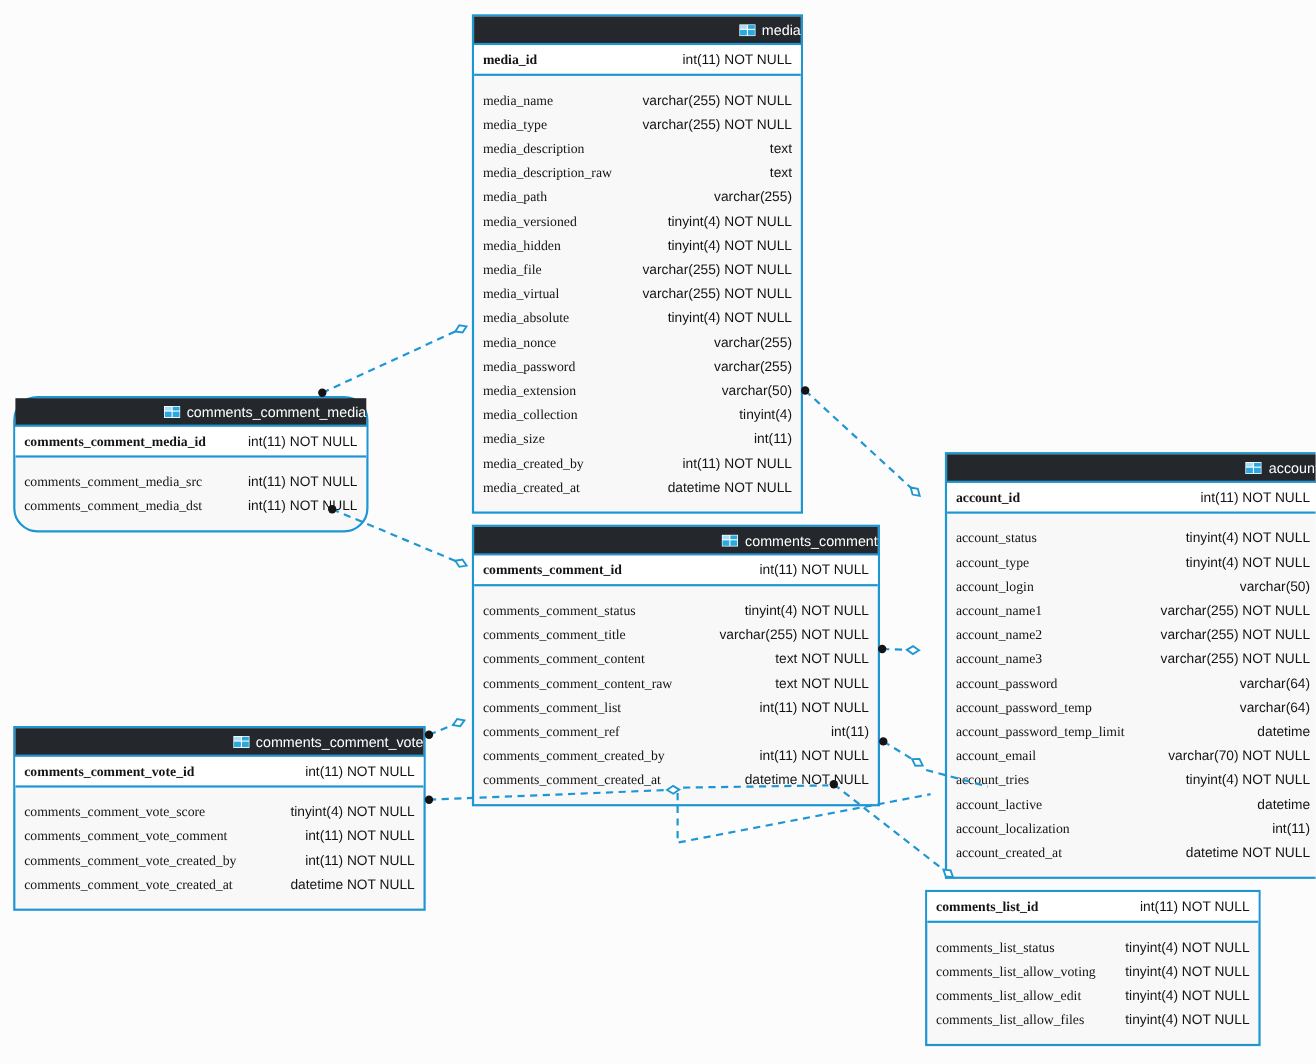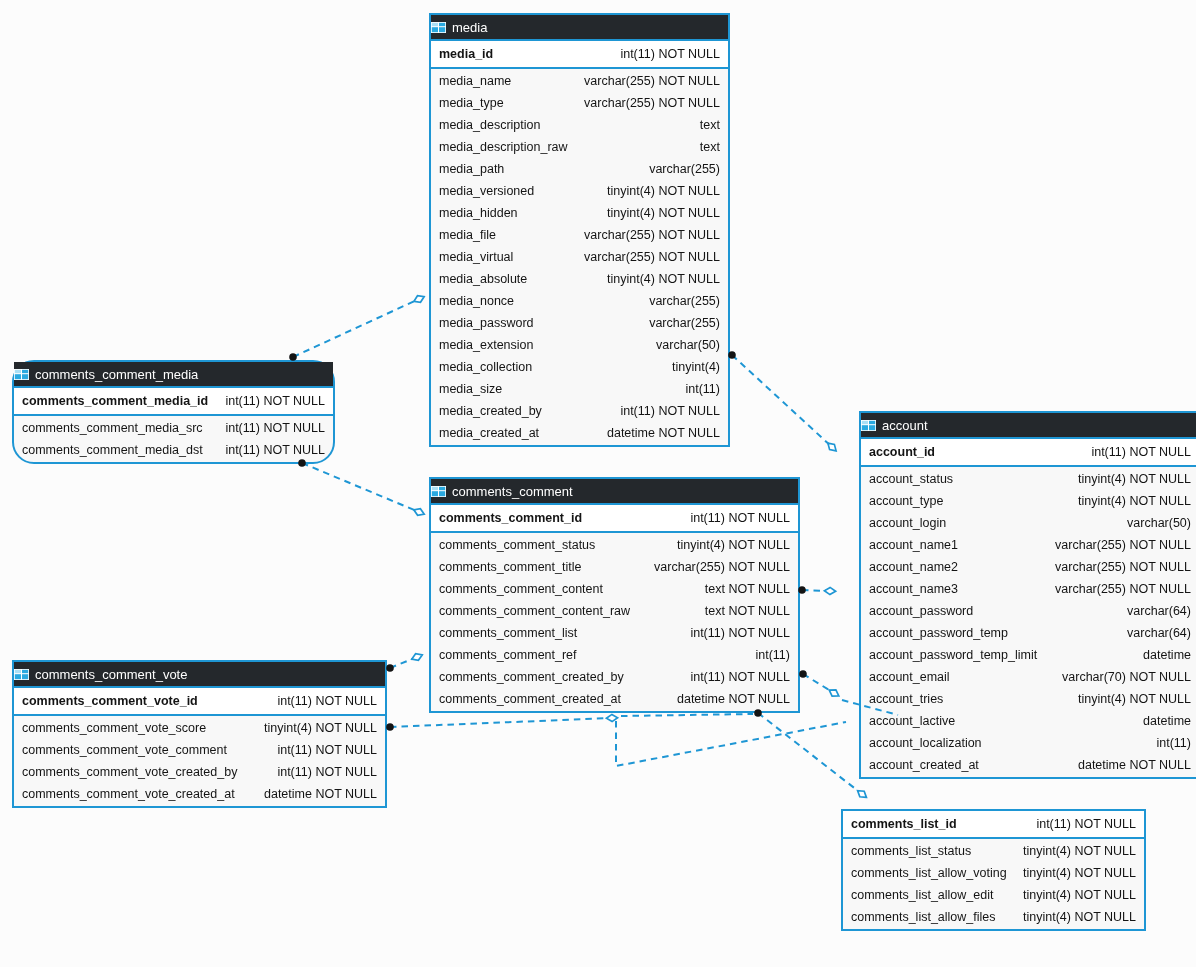--- a/index.html
+++ b/index.html
@@ -13,41 +13,41 @@
     position:absolute;
     border:2px solid #1e96d4;
     background:#f8f8f8;
     box-sizing:border-box;
     color:#141414;
   }
   .ent-header{
     height:24px;
     background:#24282c;
     color:#ffffff;
-    display:flex;align-items:center;justify-content:flex-start;
+    display:flex;align-items:center;justify-content:flex-end;
     gap:6px;
     font-size:13px;
     border-bottom:2px solid #1e96d4;
   }
   .ticon{display:inline-flex;align-items:center;}
   .pk-row{
     height:26px;background:#ffffff;
     display:flex;justify-content:space-between;align-items:center;
     padding:0 8px;
     border-bottom:2px solid #1e96d4;
     font-size:12.5px;
   }
   .pk-row .col-name{font-weight:bold;}
-  .ent-body{padding:1px 0;}
+  .ent-body{padding:11px 0;}
   .col-row{
     height:22px;
     display:flex;justify-content:space-between;align-items:center;
     padding:0 8px;font-size:12.5px;
   }
-  .col-name{white-space:nowrap;}
+  .col-name{white-space:nowrap;font-family:Liberation Serif, serif;}
   .col-type{white-space:nowrap;margin-left:8px;}
   #rel-layer{position:absolute;left:0;top:0;pointer-events:none;}
   #rel-layer polyline{pointer-events:stroke;}
 </style>
 </head>
 <body>
 
 <div id="canvas">
     <div class="entity" style="left: 429px; top: 13px; width: 301px;">
       <div class="ent-header">

